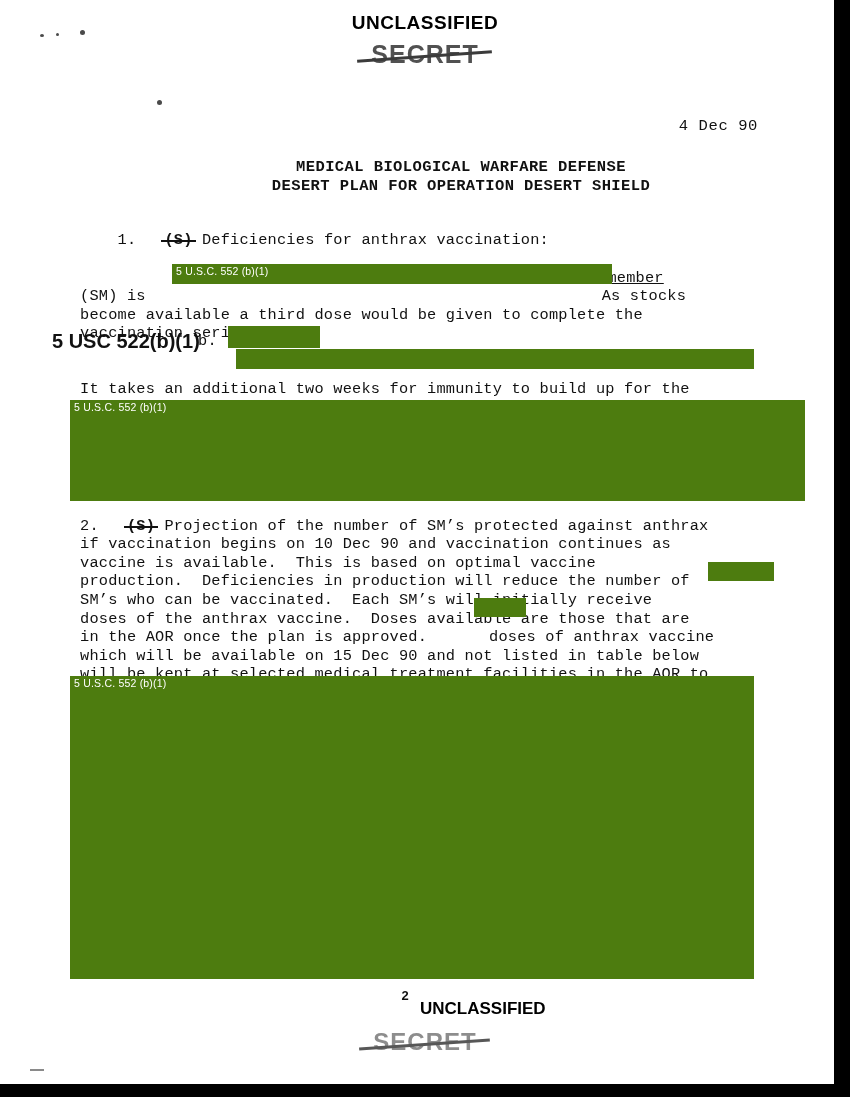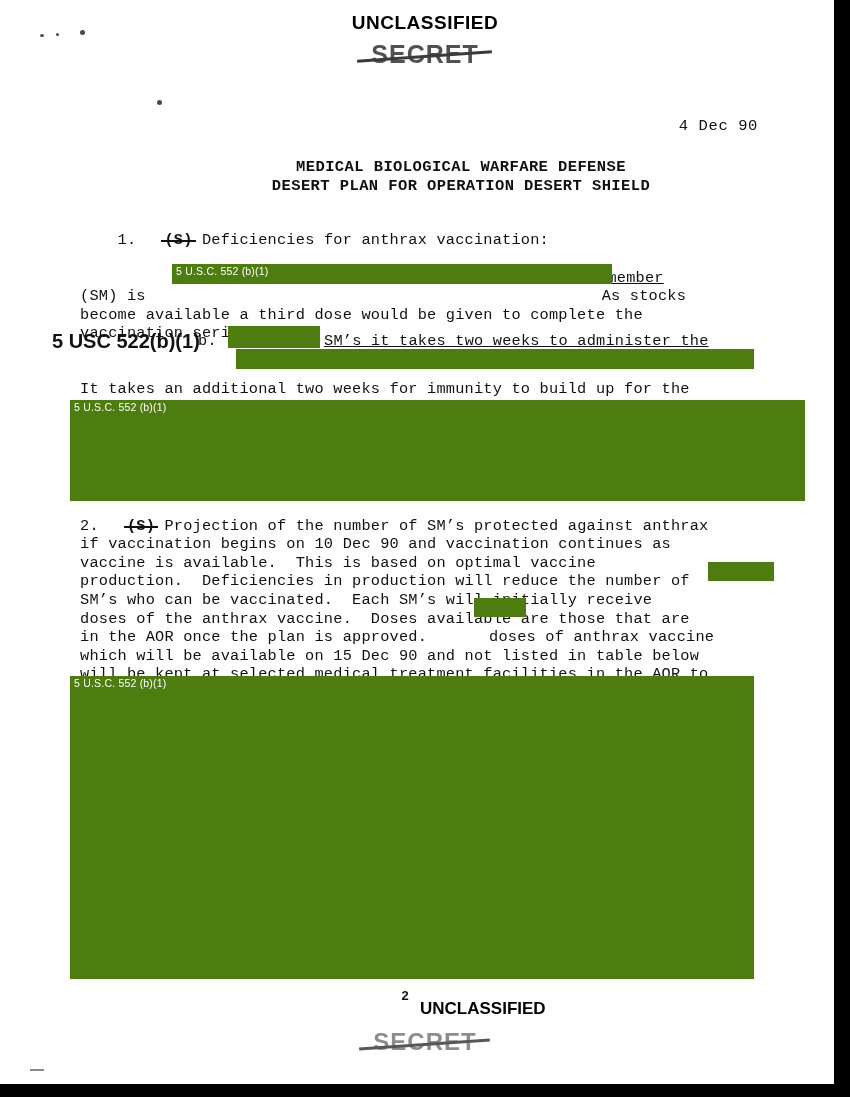--- a/index.html
+++ b/index.html
@@ -250,21 +250,20 @@
 vaccination series.</span></div>
 
   <div class="redact label" style="top:264px;left:172px;width:440px;height:20px;"><span>5 U.S.C. 552 (b)(1)</span></div>
 
   <div class="exempt-outside" style="top:330px;left:52px;">5 USC 522(b)(1)</div>
 
   <div class="body-text" style="top:332px;left:198px;width:600px;"><span>b.</span></div>
 
   <div class="redact blank" style="top:326px;left:228px;width:92px;height:22px;"></div>
 
-  <div class="body-text" style="top:332px;left:324px;width:470px;text-decoration:underline;">SM’s it takes two weeks to administer the</div>
 
   <div class="redact blank" style="top:349px;left:236px;width:518px;height:20px;"></div>
 
   <div class="body-text" style="top:380px;left:80px;width:690px;">It takes an additional two weeks for immunity to build up for the
 SM’s to be protected.</div>
 
   <div class="redact label" style="top:400px;left:70px;width:735px;height:101px;"><span>5 U.S.C. 552 (b)(1)</span></div>
 
   <div class="body-text" style="top:498px;left:80px;width:700px;">
 <span class="para-num">2.</span><span>   </span><span class="s-marker"><span>(S)</span><span class="strike2"></span></span><span> Projection of the number of SM’s protected against anthrax

